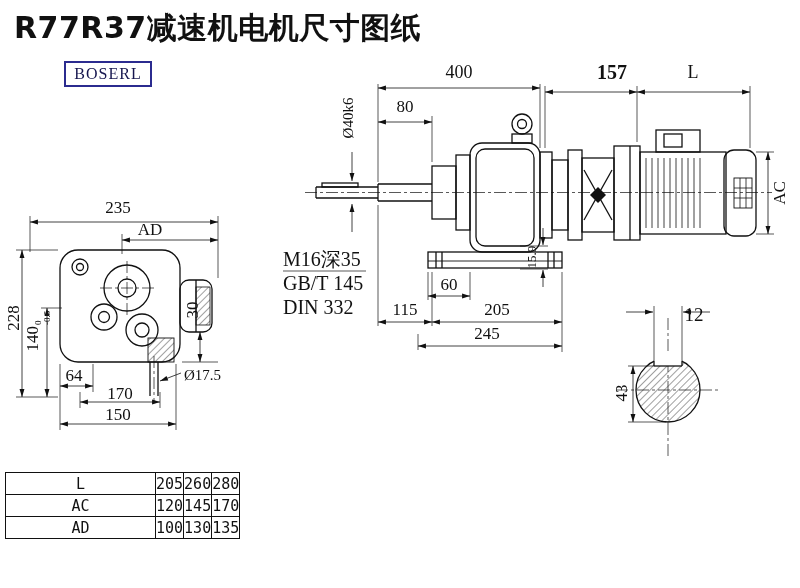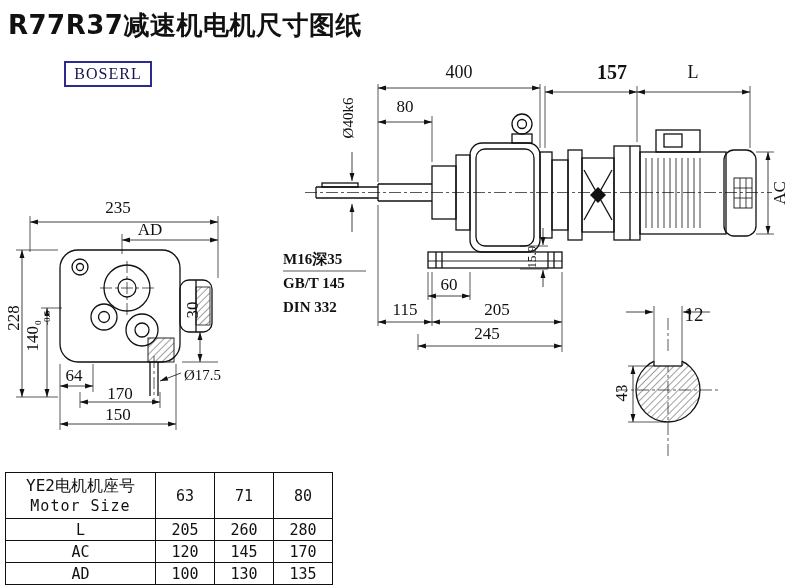--- a/index.html
+++ b/index.html
@@ -14,29 +14,29 @@
   svg .al  { stroke:#111; stroke-width:0.8; marker-end:url(#arr); }
   svg .ext { stroke:#111; stroke-width:0.7; }
   svg .cl  { stroke:#111; stroke-width:0.7; stroke-dasharray:12 3 3 3; }
   .dim { position:absolute; font-size:17px; white-space:nowrap; line-height:1; }
   .ctr { transform:translate(-50%,-50%); }
   .rot { transform:translate(-50%,-50%) rotate(-90deg); }
   .sz13 { font-size:13px; } .sz15 { font-size:15px; } .sz18 { font-size:18px; }
   .sz20b { font-size:20px; font-weight:bold;margin-left:21px; } .sz19 { font-size:19px;margin-top:17px; }
   .tol { display:inline-flex; flex-direction:column; font-size:9px; line-height:1.05; margin-left:1px; vertical-align:-3px; }
   .page-title {
-    position:absolute; left:8px; top:8px; font-family:"DejaVu Sans", sans-serif;
-    font-weight:bold; font-size:26px; letter-spacing:0.5px;
+    position:absolute; left:14px; top:8px; font-family:"DejaVu Sans", sans-serif;
+    font-weight:bold; font-size:30px; letter-spacing:0.5px;
   }
   .logo-box {
     position:absolute; left:64px; top:61px; width:88px; height:26px;
     border:2px solid #2b2b8f; display:flex; align-items:center; justify-content:center;
     font-family:"Liberation Serif", serif; font-size:16px; color:#15154e; letter-spacing:1px;
   }
-  .note-block { position:absolute; left:283px; top:247px; font-size:15px; line-height:24px;font-weight:bold; }
+  .note-block { position:absolute; left:283px; top:247px; font-size:20px; line-height:24px; }
   .spec-table { position:absolute; left:5px; top:472px; border-collapse:collapse; table-layout:fixed; }
   .spec-table td {
     border:1px solid #111; text-align:center; vertical-align:middle; padding:0;
     font-family:"DejaVu Sans Mono", monospace; font-size:15px;
   }
   .spec-table .c0 { width:150px; } .spec-table .cn-col { width:59px; }
   .spec-table tr.hdr td { height:46px; }
   .spec-table tr.datarow td { height:22px; }
   .spec-table .cn { font-size:16px; }
   .spec-table .en { font-size:15px; letter-spacing:1px; }
@@ -256,29 +256,20 @@
 <div class="dim ctr" style="left:405px;top:309px">115</div>
 <div class="dim ctr" style="left:497px;top:309px">205</div>
 <div class="dim ctr" style="left:487px;top:333px">245</div>
 <div class="dim rot" style="left:779px;top:193px">AC</div>
 
 <div class="dim ctr sz19" style="left:694px;top:297px">12</div>
 <div class="dim rot" style="left:621px;top:393px">43</div>
 
 <table class="spec-table">
   <tbody>
-      <tr class="hdr">
-    <td class="c0">
-      <div class="cn">YE2电机机座号</div>
-      <div class="en">Motor Size</div>
-    </td>
-    <td class="cn-col">63</td>
-    <td class="cn-col">71</td>
-    <td class="cn-col">80</td>
-  </tr>
   <tr class="datarow">
     <td class="c0">L</td>
     <td>205</td>
     <td>260</td>
     <td>280</td>
   </tr>
   <tr class="datarow">
     <td class="c0">AC</td>
     <td>120</td>
     <td>145</td>

